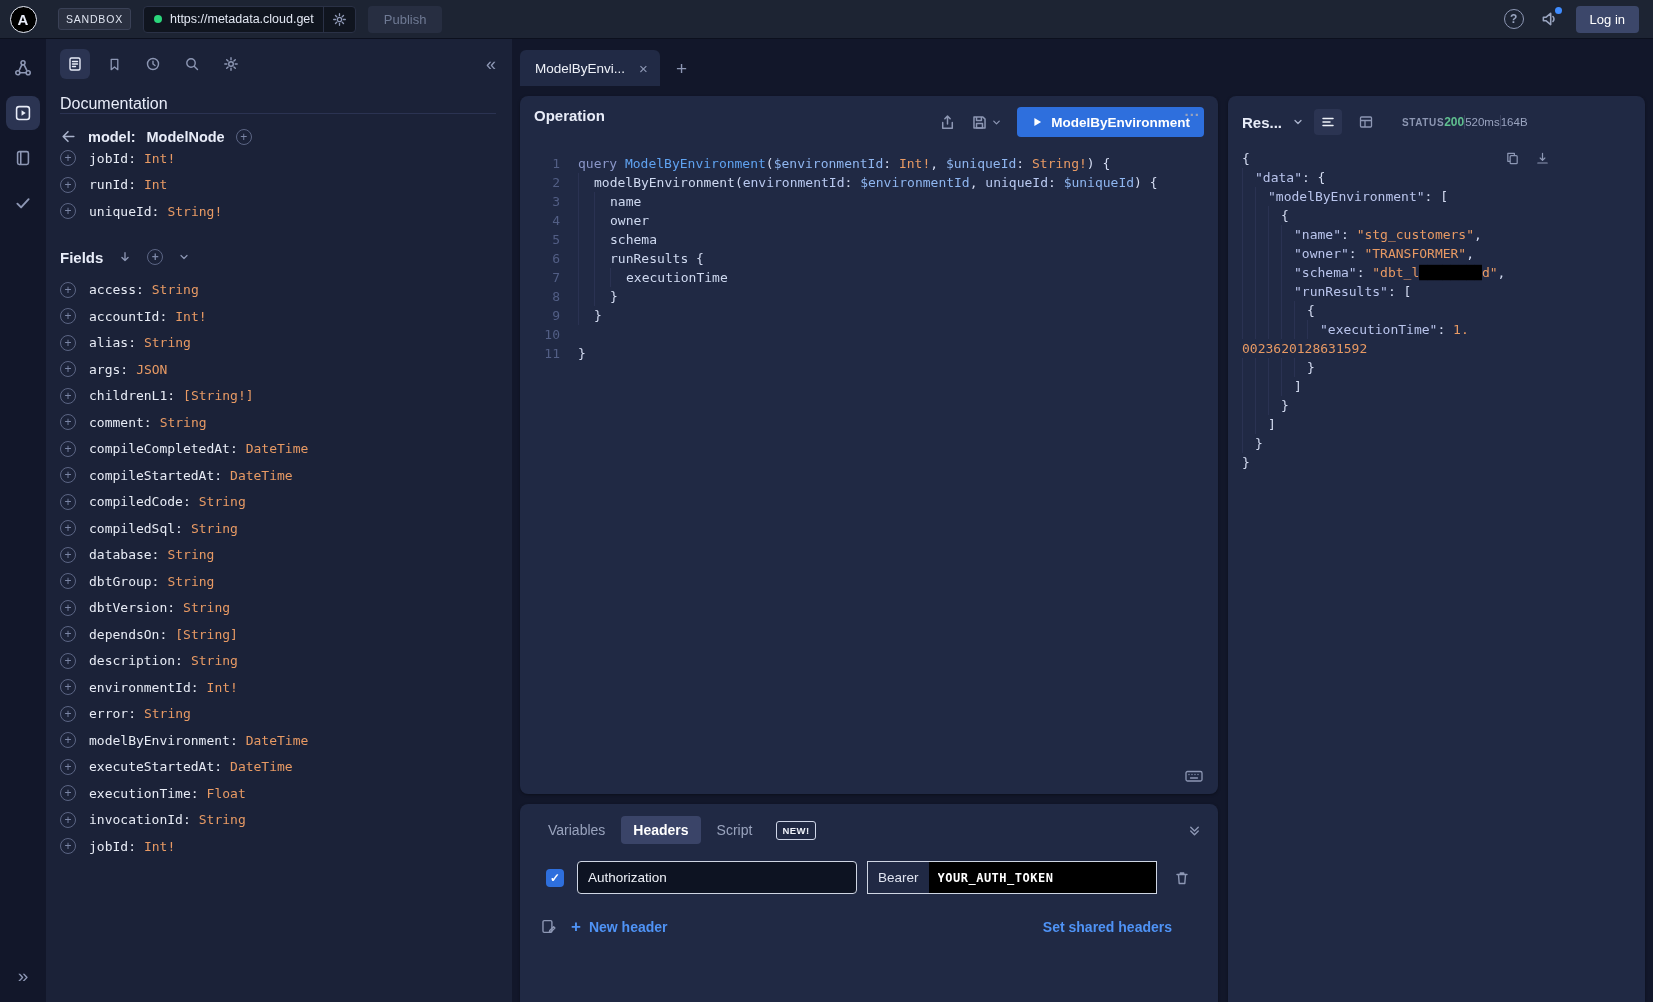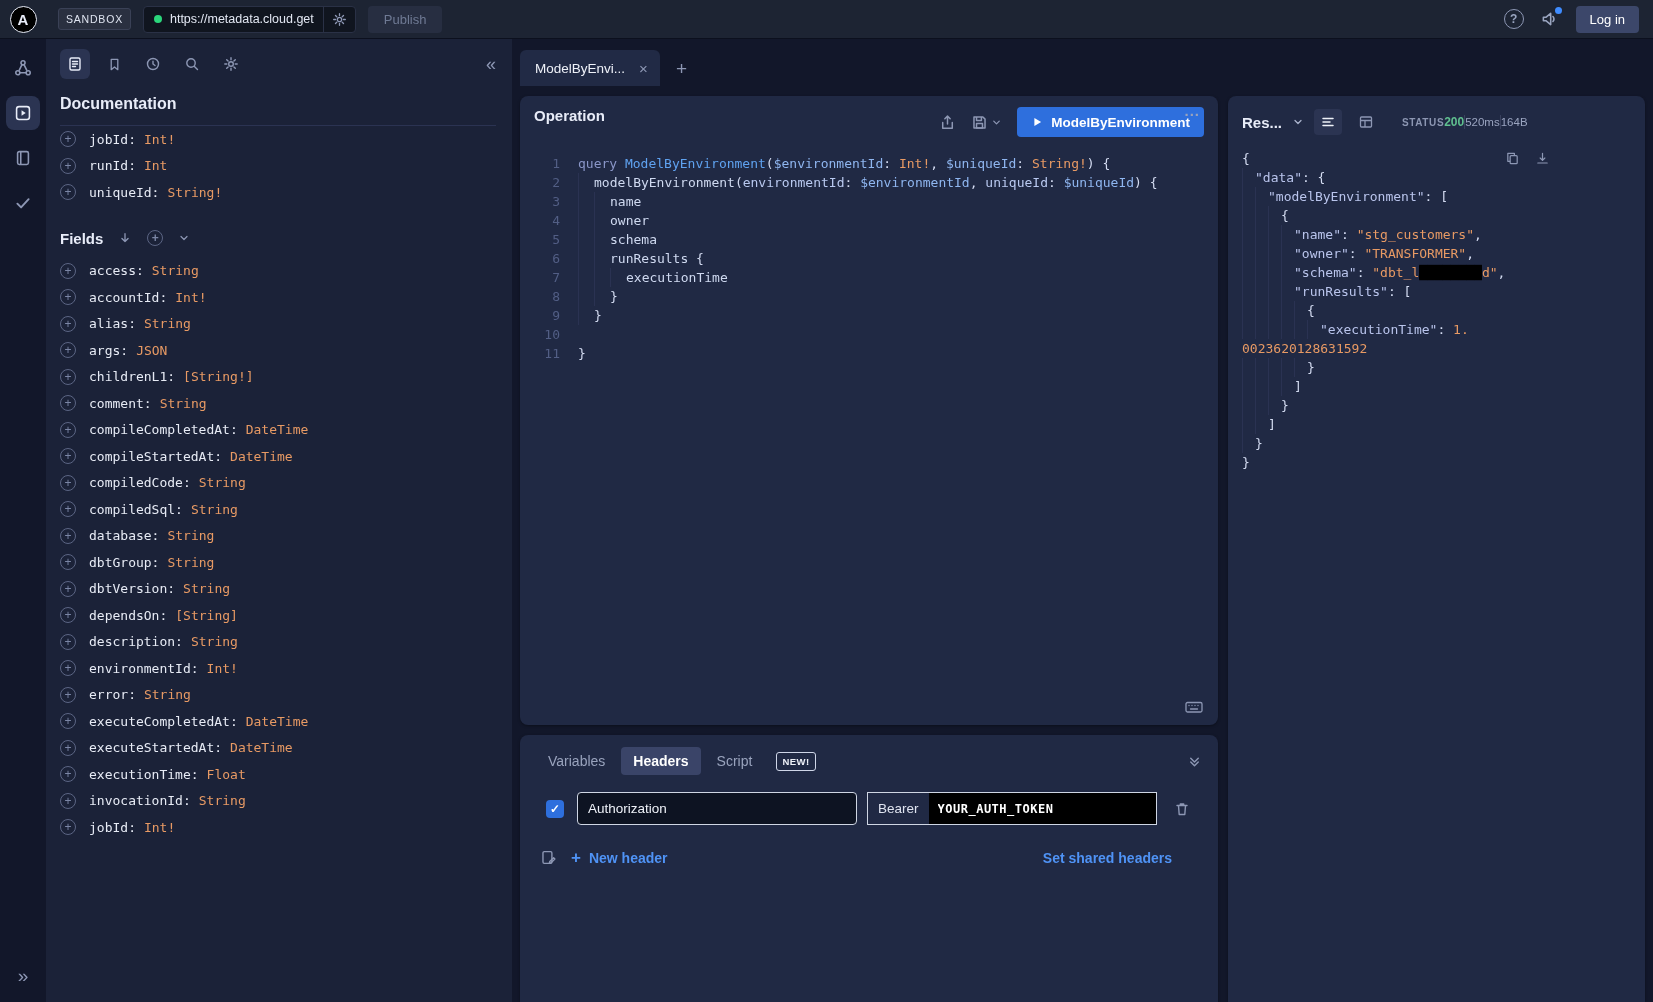--- a/index.html
+++ b/index.html
@@ -34,21 +34,21 @@
   .rail-spacer{flex:1}
   .expand-glyph{font-size:19px;color:#8d97b4;line-height:1}
 
   
   .docpanel{width:466px;background:#1b2238;display:flex;flex-direction:column;flex:none}
   .doc-toolbar{display:flex;align-items:center;gap:9px;padding:10px 16px 4px 14px}
   .tool-btn{width:30px;height:30px;border-radius:6px;display:flex;align-items:center;justify-content:center;color:#8d97b4}
   .tool-btn.active{background:#2b3452;color:#e8ecf8}
   .collapse-btn{margin-left:auto;font-size:18px;color:#8d97b4}
   .doc-content{padding:12px 16px 0 14px;overflow:hidden}
-  .doc-title{font-size:16px;font-weight:bold;padding-bottom:12px;border-bottom:1px solid #2b3352}
+  .doc-title{font-size:16px;font-weight:normal;border-bottom:1px solid #2b3352}
   .doc-breadcrumb{display:flex;align-items:center;gap:11px;margin-top:14px;font-size:14.5px}
   .bc-field{font-weight:bold}
   .bc-type{font-weight:bold}
   .back-btn{color:#aab3cc;display:flex}
   .doc-section-title{font-size:15px;font-weight:bold;margin:24px 0 11px;display:flex;align-items:center;gap:15px}
   .mini-ico{color:#8d97b4;display:flex}
   .doc-row{display:flex;align-items:center;gap:13px;height:26.5px;font-family:"DejaVu Sans Mono",monospace;font-size:13px}
   .fname{color:#e7ebf5}
   .ftype{color:#e89a64;margin-left:-5px}
   .plus-icon{width:16px;height:16px;border:1px solid #5b6584;border-radius:50%;display:inline-flex;align-items:center;justify-content:center;color:#7b86a6;font-size:12px;line-height:1;flex:none;font-family:"Liberation Sans",sans-serif}
@@ -73,21 +73,21 @@
   .editor .ind{display:inline-block;width:16px;height:19px;vertical-align:top;border-left:1px solid #2a3252}
   .resp-json .ind{display:inline-block;width:13px;height:19px;vertical-align:top;border-left:1px solid #2a3252}
   .tk-kw{color:#8a96c8}.tk-op{color:#5fa2f0}.tk-var{color:#8fb6f0}.tk-arg{color:#b9c9f0}
   .tk-type{color:#e89a64}.tk-p{color:#d4dcf2}.tk-fld{color:#cfd9f0}
   .tk-key{color:#b9c4ec}.tk-str{color:#e89a64}.tk-num{color:#e89a64}
   .tk-redact{background:#000;color:#000;border-radius:2px}
   .ellipsis-btn{position:absolute;top:6px;right:18px;color:#98a2bd;font-size:15px;font-weight:bold;letter-spacing:1px}
   .kbd-btn{position:absolute;bottom:10px;right:14px;color:#8d97b4}
 
   
-  .bottom-card{height:267px;margin-top:10px;padding:12px 16px;position:relative;flex:none;border-radius:8px 8px 0 0}
+  .bottom-card{height:198px;margin-top:10px;padding:12px 16px;position:relative;flex:none;border-radius:8px 8px 0 0}
   .req-tabs{display:flex;align-items:center;gap:4px}
   .req-tab{color:#99a3bd;font-size:14px;padding:6px 12px;border-radius:4px}
   .req-tab.active{background:#3a4468;color:#fff;font-weight:bold}
   .new-badge{margin-left:8px;border:1px solid #cfd6e8;border-radius:3px;font-size:9.5px;font-weight:bold;letter-spacing:.5px;padding:3px 5px;color:#eef1f8}
   .collapse-panel{margin-left:auto;color:#8d97b4}
   .header-row{display:flex;align-items:center;margin-top:17px;padding-left:10px}
   .checkbox{width:18px;height:18px;border-radius:4px;background:#2e6fdd;display:flex;align-items:center;justify-content:center;color:#fff;font-size:12px;font-weight:bold;flex:none}
   .key-input{width:280px;height:33px;margin-left:13px;background:#0d1322;border:1px solid #cfd6e4;border-radius:4px;color:#eef1f8;font-size:13.5px;padding:15px 10px;font-family:"Liberation Sans",sans-serif}
   .value-group{display:flex;align-items:center;width:290px;height:33px;margin-left:10px;border:1px solid #cfd6e4;border-radius:0;overflow:hidden;background:#202944}
   .value-prefix{padding:0 10px;font-size:13.5px;color:#dfe4f0}
@@ -210,20 +210,30 @@
           <circle cx="8" cy="8" r="2.3"></circle>
           <path d="M8 1.8v2M8 12.2v2M1.8 8h2M12.2 8h2M3.7 3.7l1.4 1.4M10.9 10.9l1.4 1.4M12.3 3.7l-1.4 1.4M5.1 10.9l-1.4 1.4"></path>
         </svg>
       </button>
       <button class="collapse-btn">«</button>
     </div>
 
     <div class="doc-content">
       <div class="doc-title">Documentation</div>
 
+      <div class="doc-breadcrumb">
+        <button class="back-btn">
+          <svg width="17" height="17" viewBox="0 0 16 16" fill="none" stroke="currentColor" stroke-width="1.5" stroke-linecap="round" stroke-linejoin="round">
+            <path d="M13 8H3.5M7.5 3.5L3 8l4.5 4.5"></path>
+          </svg>
+        </button>
+        <span class="bc-field">model:</span>
+        <span class="bc-type">ModelNode</span>
+        <span class="plus-icon"></span>
+      </div>
 
       <div>
           <div class="doc-row">
             <span class="plus-icon"></span>
             <span class="fname">jobId:</span>
             <span class="ftype">Int!</span>
           </div>
           <div class="doc-row">
             <span class="plus-icon"></span>
             <span class="fname">runId:</span>
@@ -331,21 +341,21 @@
             <span class="fname">environmentId:</span>
             <span class="ftype">Int!</span>
           </div>
           <div class="doc-row">
             <span class="plus-icon"></span>
             <span class="fname">error:</span>
             <span class="ftype">String</span>
           </div>
           <div class="doc-row">
             <span class="plus-icon"></span>
-            <span class="fname">executeCompletedAt:</span>
+            <span class="fname">modelByEnvironment:</span>
             <span class="ftype">DateTime</span>
           </div>
           <div class="doc-row">
             <span class="plus-icon"></span>
             <span class="fname">executeStartedAt:</span>
             <span class="ftype">DateTime</span>
           </div>
           <div class="doc-row">
             <span class="plus-icon"></span>
             <span class="fname">executionTime:</span>

